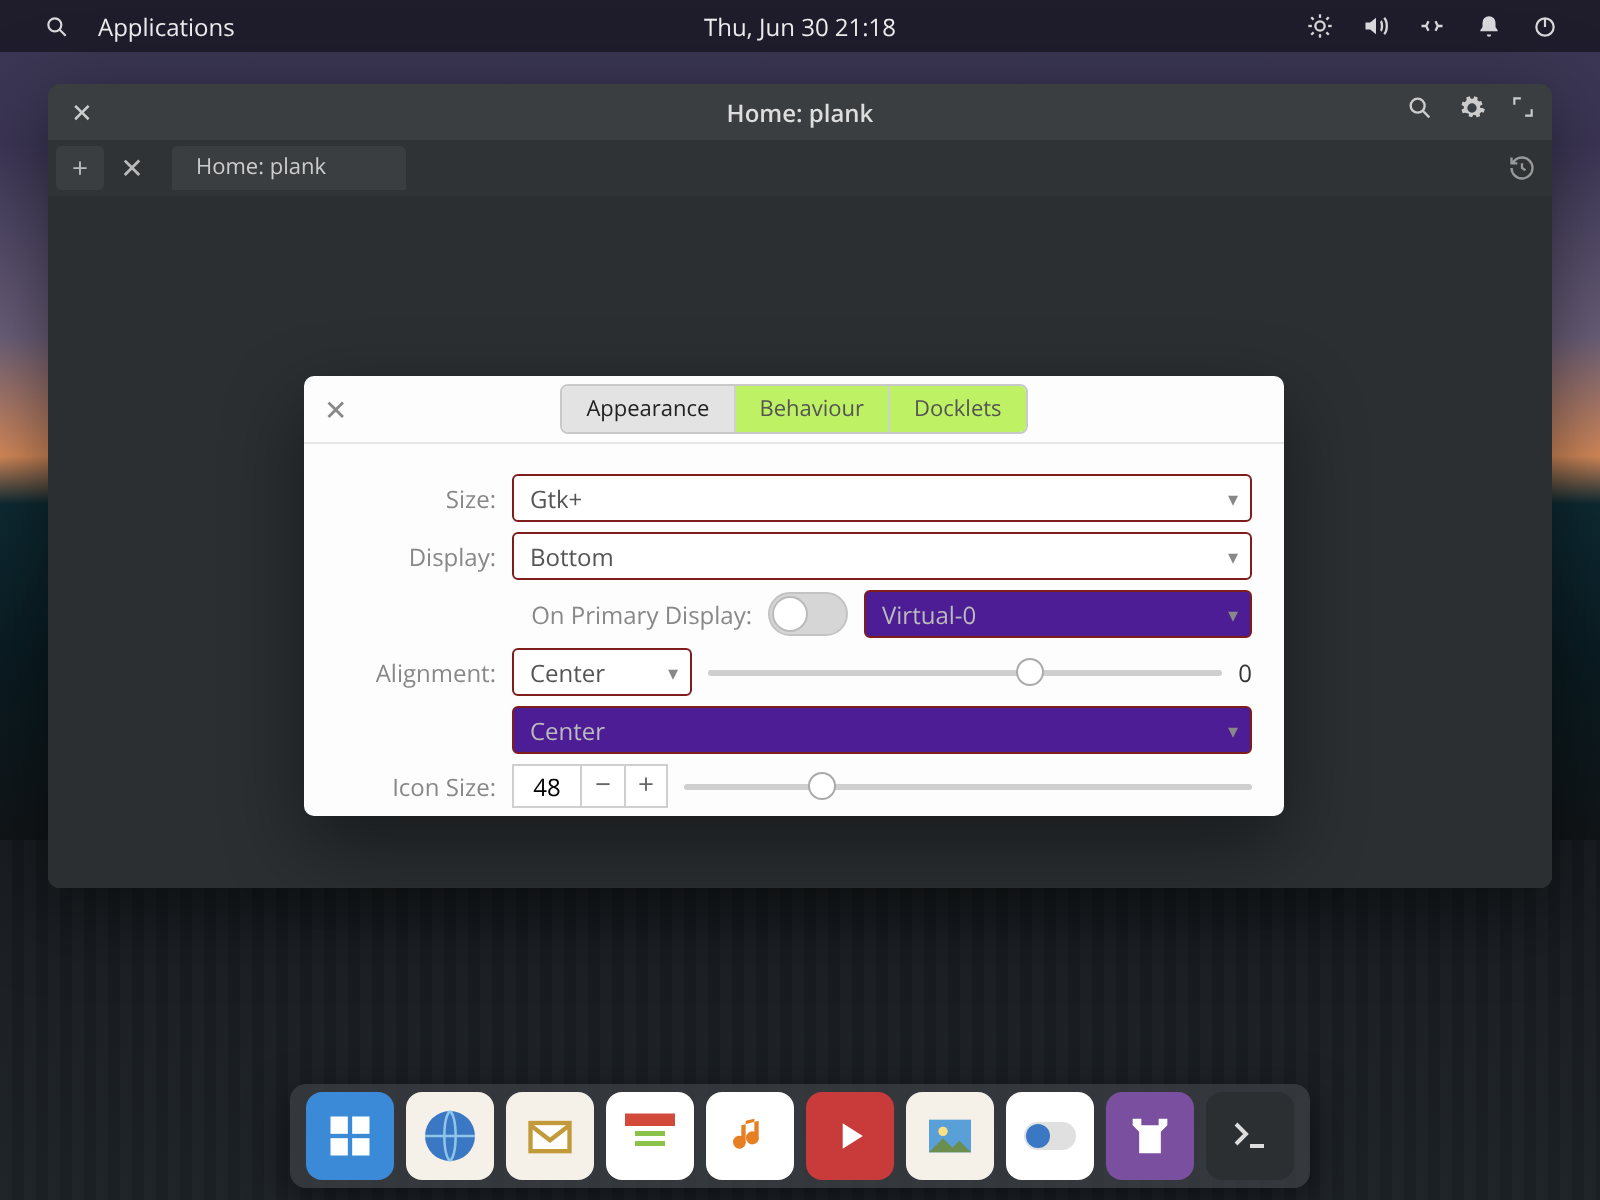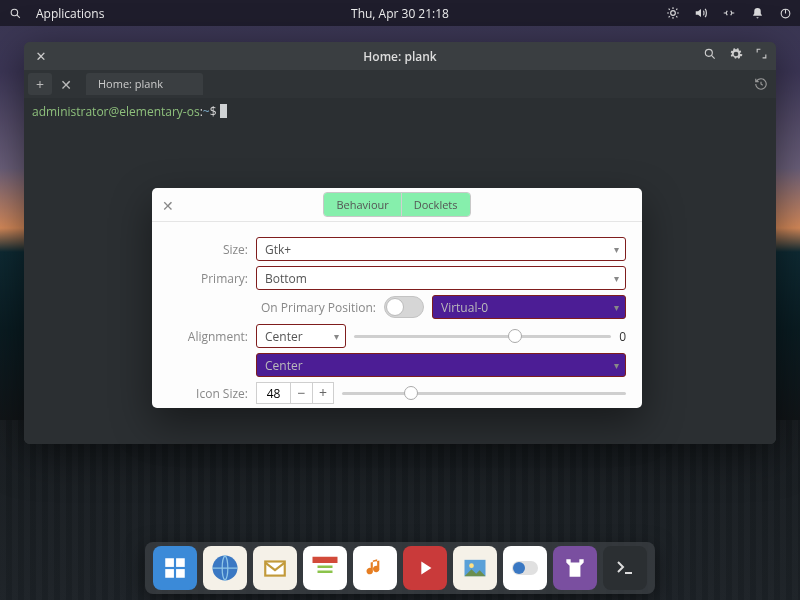--- a/index.html
+++ b/index.html
@@ -5,21 +5,21 @@
   * { box-sizing: border-box; margin: 0; padding: 0; font-family: "Open Sans", "Segoe UI", sans-serif; }
   body {
     width: 800px; height: 600px; overflow: hidden; position: relative;
     background: linear-gradient(to bottom, #3a3752 0%, #3c3656 12%, #6a5f7a 28%, #d68a5a 38%, #0e2a33 42%, #0a1c22 55%, #111518 70%, #1a1f24 100%);
   }
   
   .pier { position:absolute; left:0; right:0; bottom:0; height:180px; background:
     repeating-linear-gradient(90deg, #2a2f34 0 6px, #1d2226 6px 12px); opacity:0.35;}
   
   .panel { position:absolute; top:0; left:0; right:0; height:26px; background:rgba(10,10,12,0.55);
-    color:#eee; font-size:12px; display:flex; align-items:center; padding:0 8px; justify-content:space-between;}
+    color:#eee; font-size:12px; display:flex; align-items:center; padding:0 21px; justify-content:space-between;}
   .panel .left, .panel .right { display:flex; align-items:center; gap:14px; }
   .panel .icon { width:14px; height:14px; display:inline-flex; align-items:center; justify-content:center; opacity:0.9;}
   .center { position:absolute; left:50%; transform:translateX(-50%);}
   
   .terminal {
     position:absolute; left:24px; top:42px; width:752px; height:402px;
     background:#3a3e41; border-radius:6px; box-shadow:0 10px 40px rgba(0,0,0,0.5);
     display:flex; flex-direction:column; overflow:hidden;
   }
   .term-header { height:28px; background:#3a3e41; color:#ddd; font-size:12px; display:flex; align-items:center; position:relative;}
@@ -36,21 +36,21 @@
   .cursor { display:inline-block; width:7px; height:14px; background:#cfd2d4; vertical-align:-2px;}
   
   .prefs {
     position:absolute; left:152px; top:188px; width:490px; height:220px;
     background:#fdfdfd; border-radius:5px; box-shadow:0 15px 40px rgba(0,0,0,0.45);
     color:#333; font-size:12px;
   }
   .prefs-header { height:34px; border-bottom:1px solid #e5e5e5; display:flex; align-items:center; justify-content:center; position:relative;}
   .prefs-close { position:absolute; left:10px; top:8px; color:#888; font-size:14px; cursor:pointer;}
   .tabgroup { display:flex; border:1px solid #c8c8c8; border-radius:4px; overflow:hidden;}
-  .tabgroup .tab { padding:4px 12px; font-size:11px; color:#555; background:#86efac; border-right:1px solid #d0d0d0;}
+  .tabgroup .tab { padding:4px 12px; font-size:11px; color:#555; background:#bef264; border-right:1px solid #d0d0d0;}
   .tabgroup .tab:last-child { border-right:none;}
   .tabgroup .tab.active { background:#e3e3e3; color:#222;}
   .prefs-body { padding:10px 16px 12px 16px;}
   .row { display:flex; align-items:center; margin:5px 0; gap:8px;}
   .row .lbl { width:80px; text-align:right; color:#888; font-size:12px;}
   .combo { flex:1; height:24px; border:1px solid #7f1d1d; border-radius:3px; background:#fff; display:flex; align-items:center; padding:0 8px; color:#555; position:relative;}
   .combo.small { flex:0 0 90px;}
   .combo.disabled { background:#4c1d95; color:#bbb;}
   .combo .chev { position:absolute; right:6px; color:#888; font-size:10px;}
   .switch { width:40px; height:22px; background:#d6d6d6; border-radius:11px; position:relative; border:1px solid #c3c3c3;}
@@ -77,21 +77,21 @@
 <div class="panel">
   <div class="left">
     <span class="icon">
       <svg width="13" height="13" viewBox="0 0 24 24" fill="none" stroke="#eee" stroke-width="2">
           <circle cx="10" cy="10" r="6"></circle>
           <line x1="20" y1="20" x2="14.5" y2="14.5"></line>
         </svg>
     </span>
     <span>Applications</span>
   </div>
-  <div class="center">Thu, Apr 30   21:18</div>
+  <div class="center">Thu, Jun 30   21:18</div>
   <div class="right">
     <span class="icon">
         <svg width="14" height="14" viewBox="0 0 24 24" fill="none" stroke="#eee" stroke-width="2">
           <circle cx="12" cy="12" r="4"></circle>
           <line x1="12" y1="2" x2="12" y2="5"></line>
           <line x1="12" y1="19" x2="12" y2="22"></line>
           <line x1="2" y1="12" x2="5" y2="12"></line>
           <line x1="19" y1="12" x2="22" y2="12"></line>
           <line x1="4.5" y1="4.5" x2="6.5" y2="6.5"></line>
           <line x1="17.5" y1="17.5" x2="19.5" y2="19.5"></line>
@@ -153,52 +153,50 @@
     <div class="closetab">✕</div>
     <div class="tab">Home: plank</div>
     <div class="clock">
       <svg width="14" height="14" viewBox="0 0 24 24" fill="none" stroke="#999" stroke-width="2">
           <path d="M3 12a9 9 0 109-9 9 9 0 00-8 5M3 3v5h5"></path>
           <path d="M12 8v4l3 2"></path>
         </svg>
     </div>
   </div>
   <div class="term-body">
-    <div>
-      <span class="tu">administrator</span><span class="tu">@</span><span class="th">elementary-os</span><span class="tc">:</span><span class="tp">~</span><span class="tc">$</span><span class="tc"> </span><span class="cursor"></span>
-    </div>
   </div>
 </div>
 
 <div class="prefs">
   <div class="prefs-header">
     <span class="prefs-close">✕</span>
     <div class="tabgroup">
+      <div class="tab active">Appearance</div>
       <div class="tab">Behaviour</div>
       <div class="tab">Docklets</div>
     </div>
   </div>
   <div class="prefs-body">
     <div class="row">
       <div class="lbl">Size:</div>
       <div class="combo">
           <span>Gtk+</span>
           <span class="chev">▾</span>
         </div>
     </div>
     <div class="row">
-      <div class="lbl">Primary:</div>
+      <div class="lbl">Display:</div>
       <div class="combo">
           <span>Bottom</span>
           <span class="chev">▾</span>
         </div>
     </div>
     <div class="row">
       <div class="lbl"></div>
-      <div class="slabel" style="width:120px;text-align:right;color:#888;">On Primary Position:</div>
+      <div class="slabel" style="width:120px;text-align:right;color:#888;">On Primary Display:</div>
       <div class="switch">
           <div class="knob"></div>
         </div>
       <div class="combo disabled">
           <span>Virtual-0</span>
           <span class="chev">▾</span>
         </div>
     </div>
     <div class="row">
       <div class="lbl">Alignment:</div>

